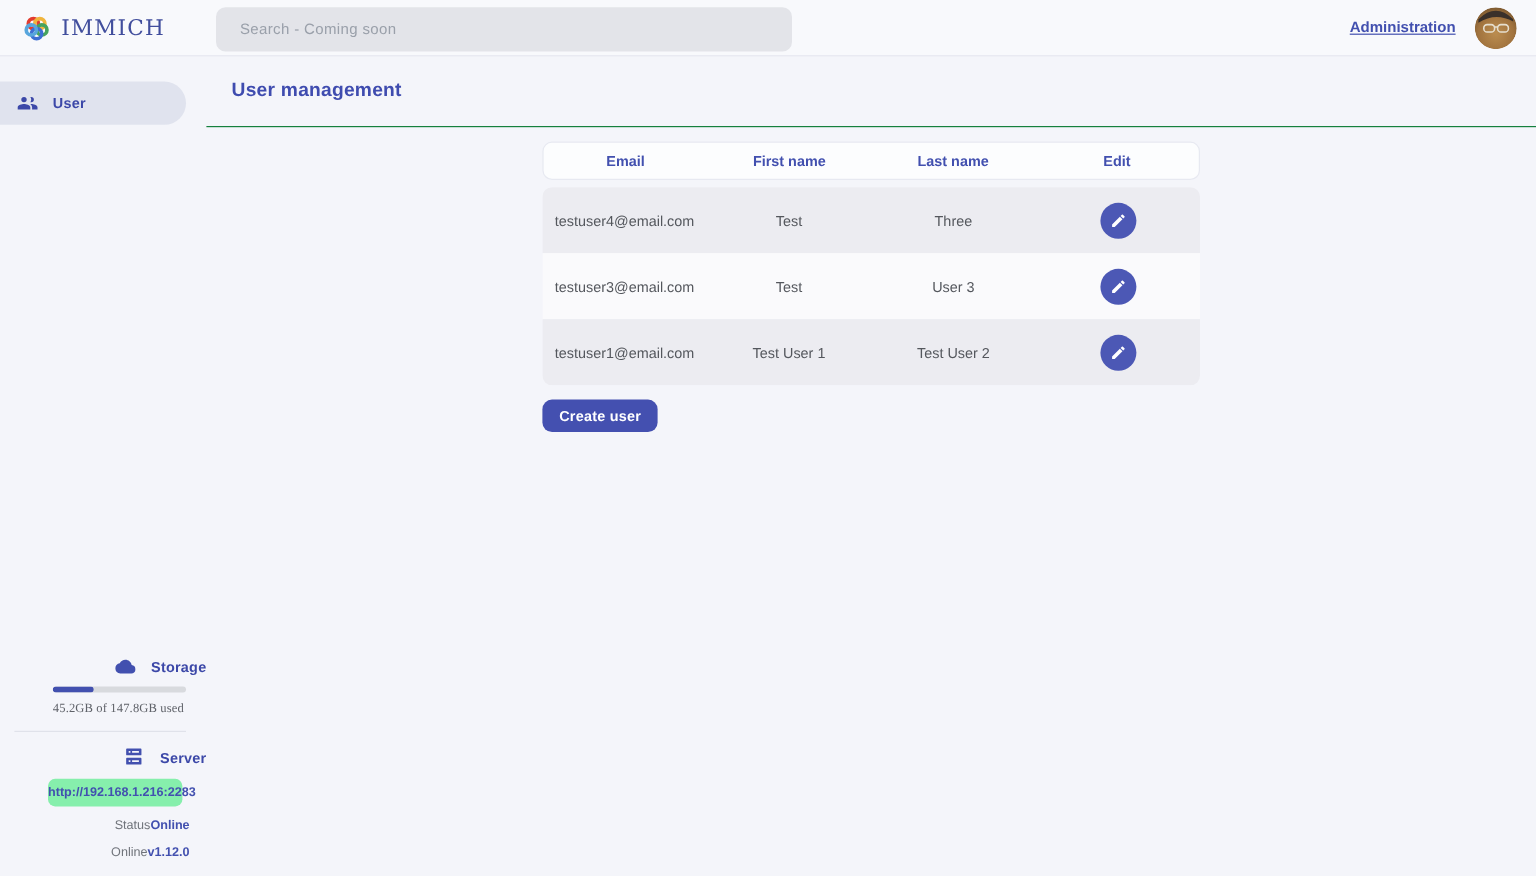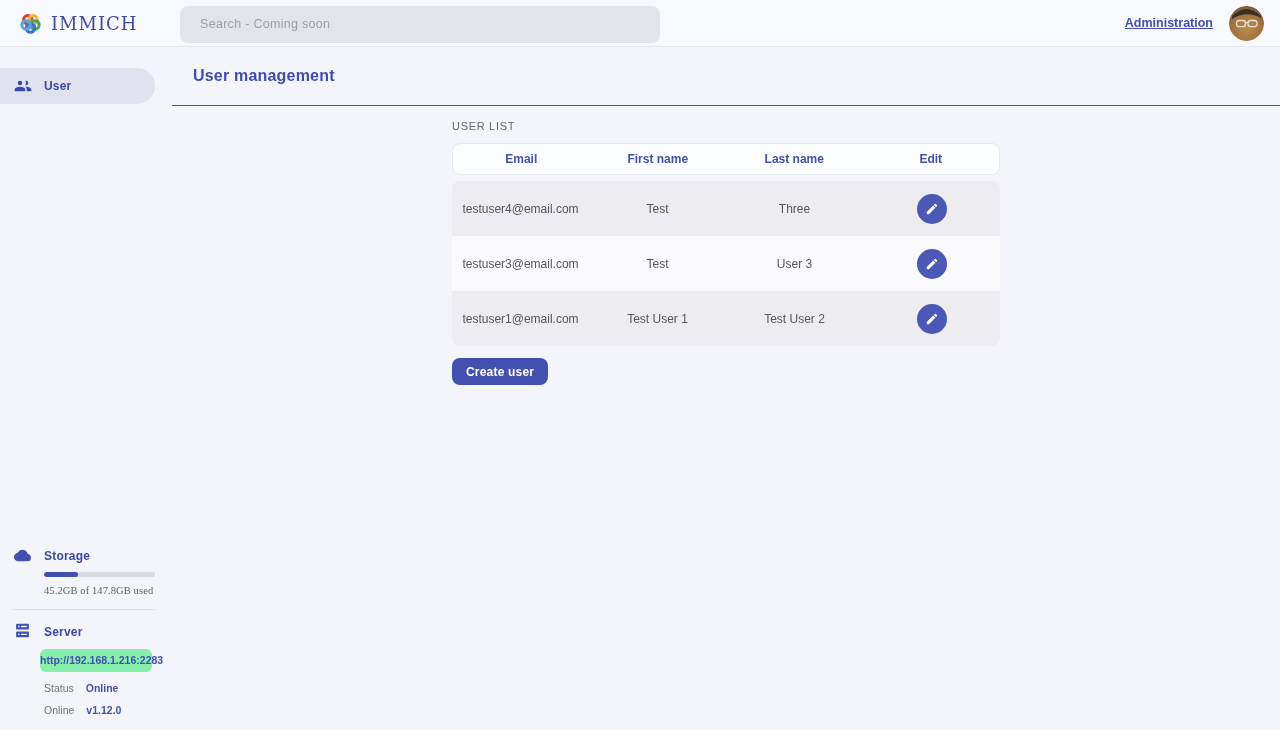--- a/index.html
+++ b/index.html
@@ -44,33 +44,33 @@
   .nav-item {
     margin-top: 21px; width: 155px; height: 36px;
     background: #e0e3ee; border-radius: 0 18px 18px 0;
     display: flex; align-items: center; padding-left: 14px; gap: 12px;
     cursor: pointer;
   }
   .nav-item svg { width: 18px; height: 18px; fill: #3c48a8; }
   .nav-label { font-size: 12px; font-weight: 600; color: #3c48a8; letter-spacing: 0.2px; }
 
   .sidebar-footer { position: absolute; left: 0; bottom: 0; width: 172px; padding-bottom: 13px; }
-  .sec-head { display: flex; align-items: center; margin-left: 14px; gap: 13px; }
+  .sec-head { display: flex; align-items: center; margin-left: 14px; gap: 13px; justify-content: flex-end; }
   .sec-head svg { width: 17px; height: 17px; fill: #4250af; flex-shrink: 0; }
   .sec-title { font-size: 12px; font-weight: 700; color: #3c48a8; letter-spacing: 0.2px; }
   .progress { margin: 8px 0 0 44px; width: 111px; height: 5px; border-radius: 3px; background: #d8dade; overflow: hidden; }
   .progress-fill { height: 100%; border-radius: 3px; background: #4250af; }
   .usage { margin: 8px 0 0 44px; font-size: 10.5px; color: #5f6269; letter-spacing: 0.1px; font-family: Liberation Serif, serif; }
   .side-divider { margin: 13px 0 13px 12px; width: 143px; height: 1px; background: #e0e2ea; }
   .url-pill {
     margin: 9px 0 0 40px; width: 112px; height: 23px; line-height: 23px;
     background: #86efac; border-radius: 6px; text-align: center;
     font-size: 10.5px; font-weight: 700; color: #4250af;
   }
-  .kv { margin: 10px 14px 0 44px; display: flex; justify-content: flex-start; align-items: center; gap: 12px; }
+  .kv { margin: 10px 14px 0 44px; display: flex; justify-content: flex-end; align-items: center; }
   .kv-label { font-size: 10.5px; color: #70747b; }
   .kv-value { font-size: 10.5px; font-weight: 700; color: #4250af; }
 
   
   .main { flex: 1; display: flex; flex-direction: column; }
   .title-bar { height: 59px; display: flex; align-items: center; padding-left: 21px; border-bottom: 1px solid #15803d; }
   .page-title { font-size: 16px; font-weight: 600; color: #3f4caf; letter-spacing: 0.2px; }
   .content-body { padding-top: 12px; display: flex; justify-content: center; }
   .table-wrap { width: 548px; }
   .section-label { font-size: 11px; font-weight: 500; color: #63666e; letter-spacing: 0.7px; margin: 2px 0 11px 0; }
@@ -181,21 +181,20 @@
       </div>
     </div>
   </aside>
 
   <main class="main">
     <div class="title-bar">
       <span class="page-title">User management</span>
     </div>
     <div class="content-body">
       <div class="table-wrap">
-        <div class="section-label">USER LIST</div>
         <div class="thead">
             <div class="th">Email</div>
             <div class="th">First name</div>
             <div class="th">Last name</div>
             <div class="th">Edit</div>
           </div>
         <div class="tbody">
             <div class="trow odd">
               <div class="td">testuser4@email.com</div>
               <div class="td">Test</div>

